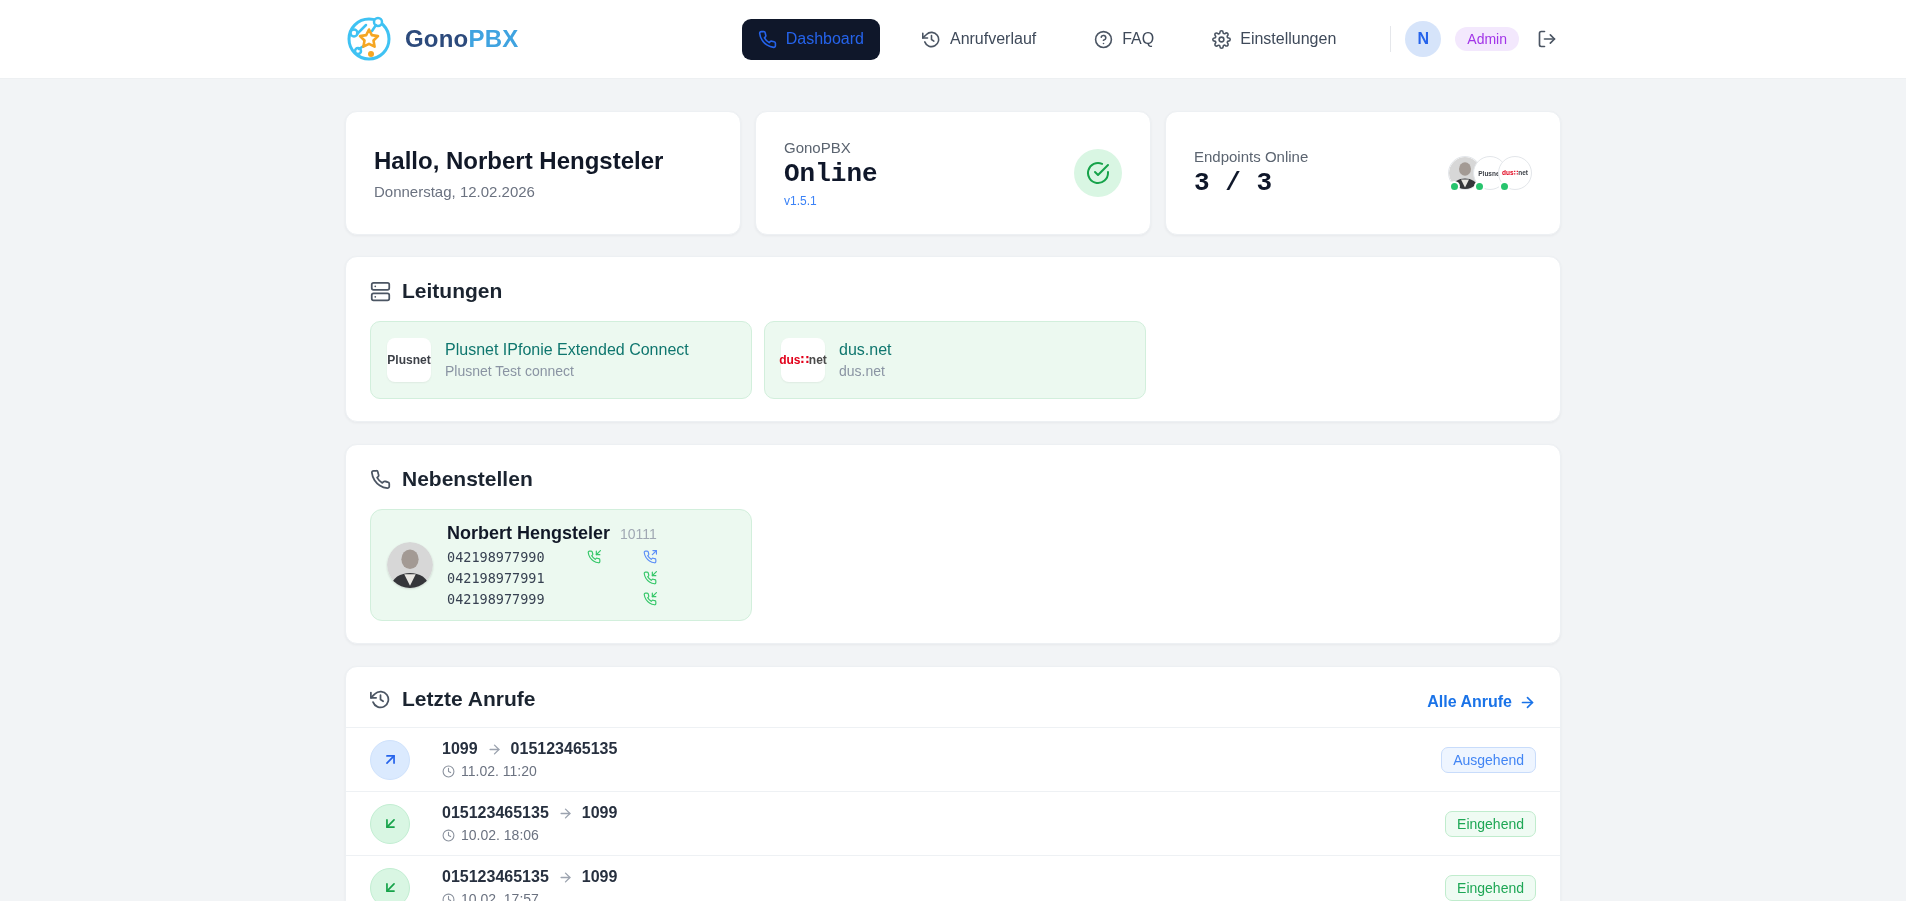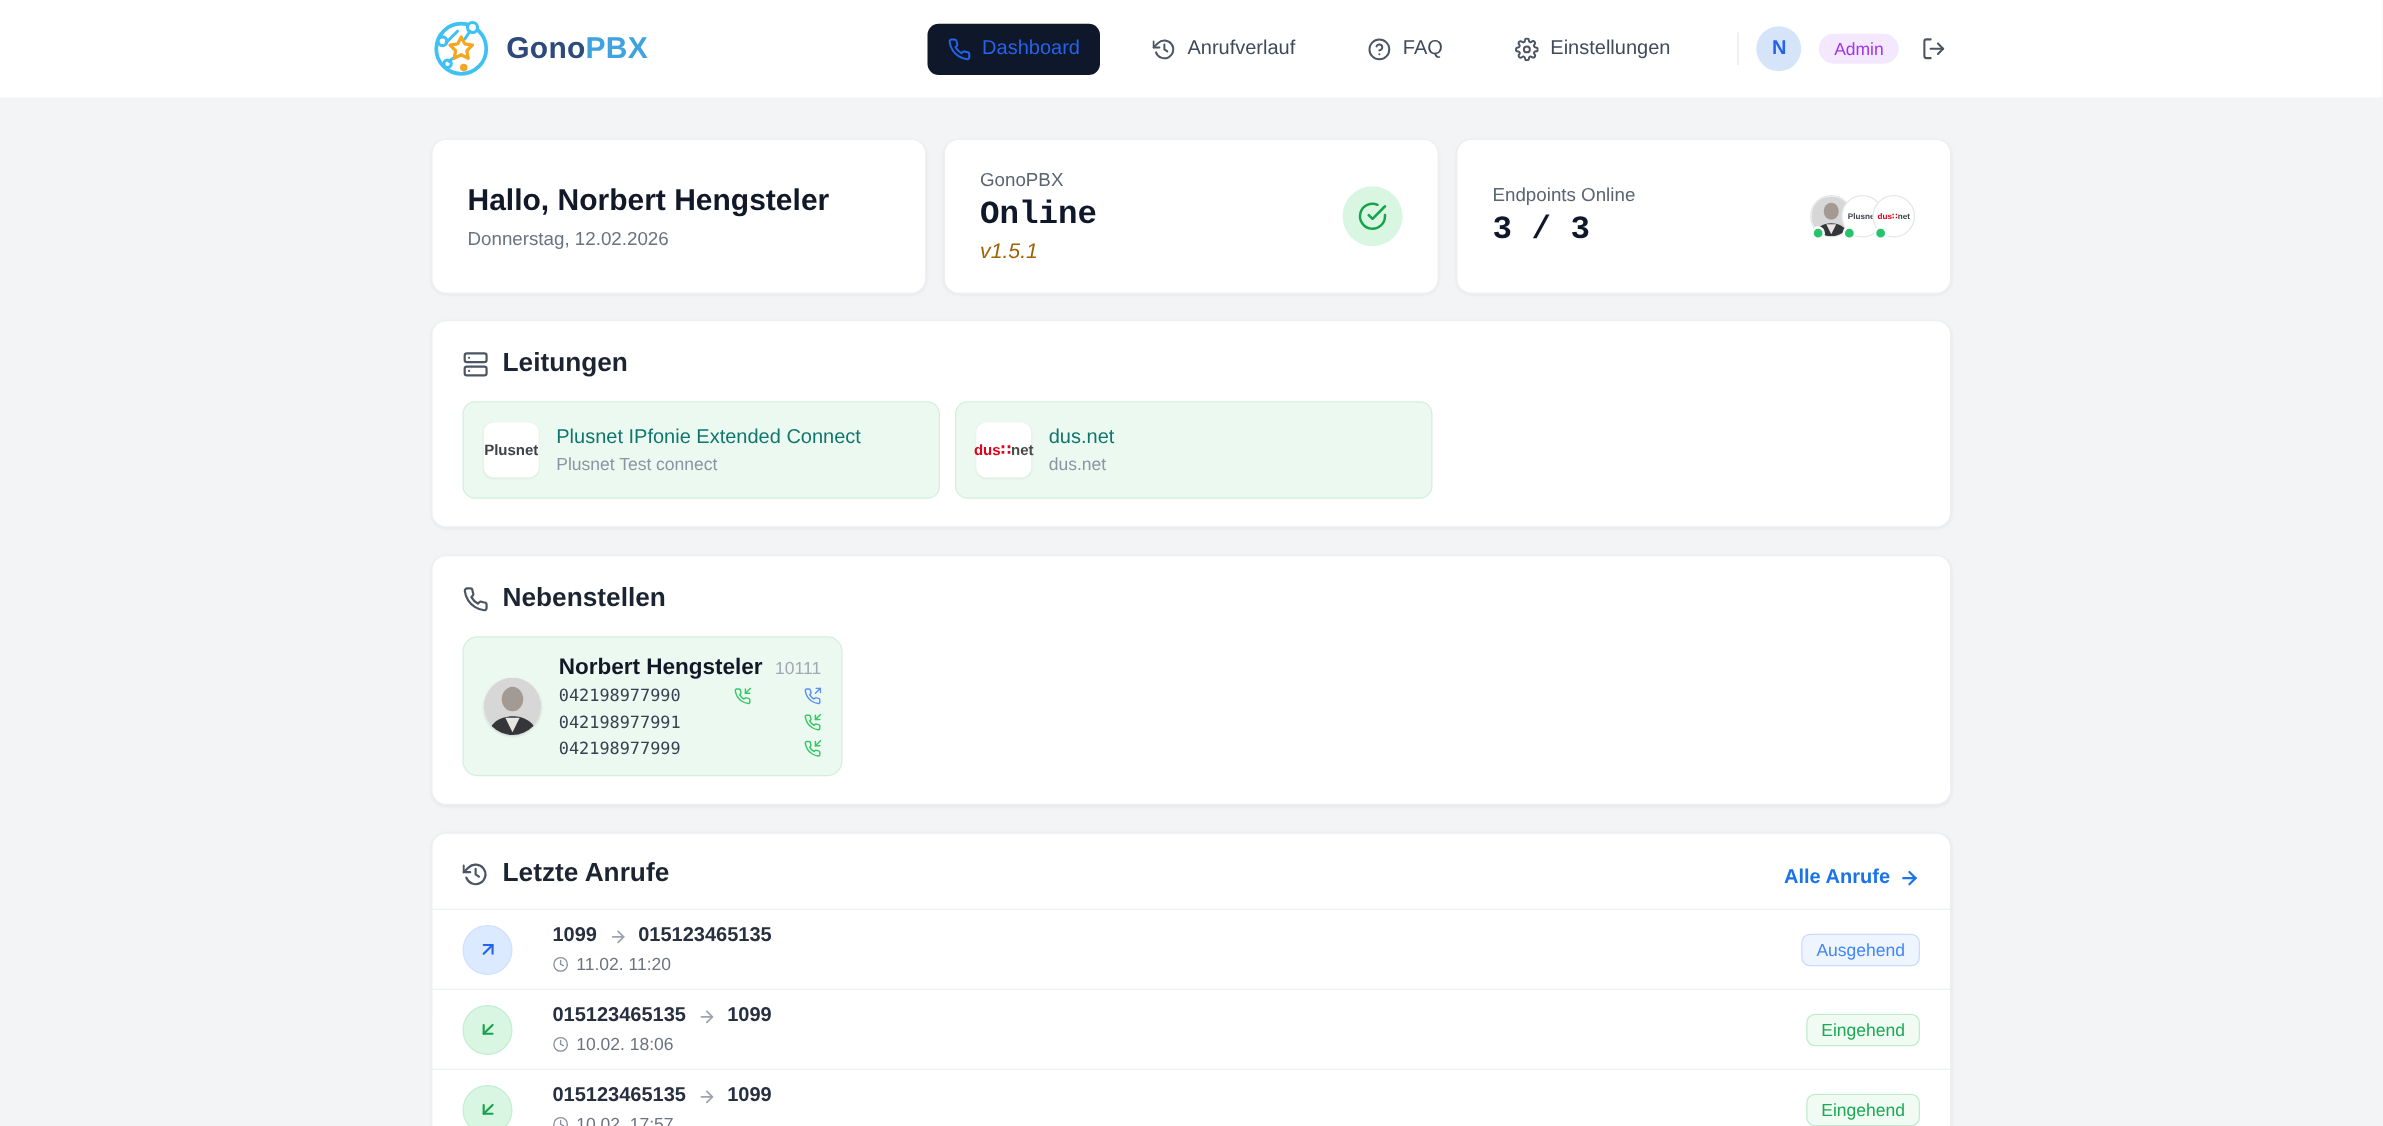--- a/index.html
+++ b/index.html
@@ -37,21 +37,21 @@
           box-shadow:0 1px 3px rgba(16,24,40,.05); }
 
   
   .top-cards { display:flex; gap:14px; margin-bottom:21px; }
   .top-cards .card { flex:1; height:124px; padding:0 28px; display:flex; align-items:center; }
   .greet-title { font-size:24px; font-weight:bold; color:#111827; }
   .greet-date { font-size:15px; color:#6b7280; margin-top:8px; }
   .status-col { display:flex; flex-direction:column; }
   .small-label { font-size:15px; color:#5b6470; }
   .big-value { font-size:26px; font-weight:bold; color:#0f172a; margin-top:3px;font-family:Liberation Mono, monospace; }
-  .version { font-size:17px; color:#a16207; margin-top:5px;font-style:italic; }
+  .version { font-size:12px; color:#3b82f6; margin-top:5px; }
   .spacer { flex:1; }
   .check-bubble { width:48px; height:48px; border-radius:50%; background:#d9f6e3;
                   display:flex; align-items:center; justify-content:center; }
   .check-bubble svg { width:24px; height:24px; stroke:#16a34a; }
   .avatar-stack { display:flex; }
   .stack-item { position:relative; width:34px; height:34px; border-radius:50%; margin-left:-9px; }
   .stack-item:first-child { margin-left:0; }
   .stack-item .img { width:100%; height:100%; border-radius:50%; overflow:hidden; display:flex;
                      align-items:center; justify-content:center; background:#fff; border:1px solid #e3e6ea; }
   .mini-logo { font-size:6.5px; font-weight:bold; color:#3d4148; white-space:nowrap; }
@@ -68,21 +68,21 @@
                padding:0 16px; display:flex; align-items:center; gap:14px; cursor:pointer; }
   .logo-box { width:44px; height:44px; background:#fff; border-radius:8px; box-shadow:0 1px 2px rgba(0,0,0,.06);
               display:flex; align-items:center; justify-content:center; flex:none; }
   .logo-plusnet { font-size:12px; font-weight:bold; color:#3d4148; }
   .logo-dus { font-size:12px; font-weight:bold; }
   .dus-red { color:#e2001a; } .dus-dark { color:#4a4a4a; }
   .line-name { font-size:16px; font-weight:normal; color:#0f766e; }
   .line-desc { font-size:14px; color:#8a94a3; margin-top:4px; }
 
   
-  .ext-card { width:304px; min-height:107px; background:#ecf9f0; border:1px solid #d2efdc; border-radius:12px;
+  .ext-card { width:382px; min-height:107px; background:#ecf9f0; border:1px solid #d2efdc; border-radius:12px;
               margin-top:18px; padding:13px 16px; display:flex; align-items:center; gap:14px; }
   .ext-avatar { width:46px; height:46px; border-radius:50%; overflow:hidden; flex:none;
                 box-shadow:0 1px 2px rgba(0,0,0,.15); }
   .ext-name-row { display:flex; align-items:baseline; gap:10px; }
   .ext-name { font-size:18px; font-weight:bold; color:#111827; }
   .ext-number { font-size:14px; color:#a0a8b3; }
   .num-row { display:flex; align-items:center; gap:5px; margin-top:5px;justify-content:space-between; }
   .num { font-family:"DejaVu Sans Mono",monospace; font-size:13.5px; color:#374151; }
   .num-row svg { width:14px; height:14px; }
   .icon-in { stroke:#34c768; } .icon-out { stroke:#5b8ef7; }

